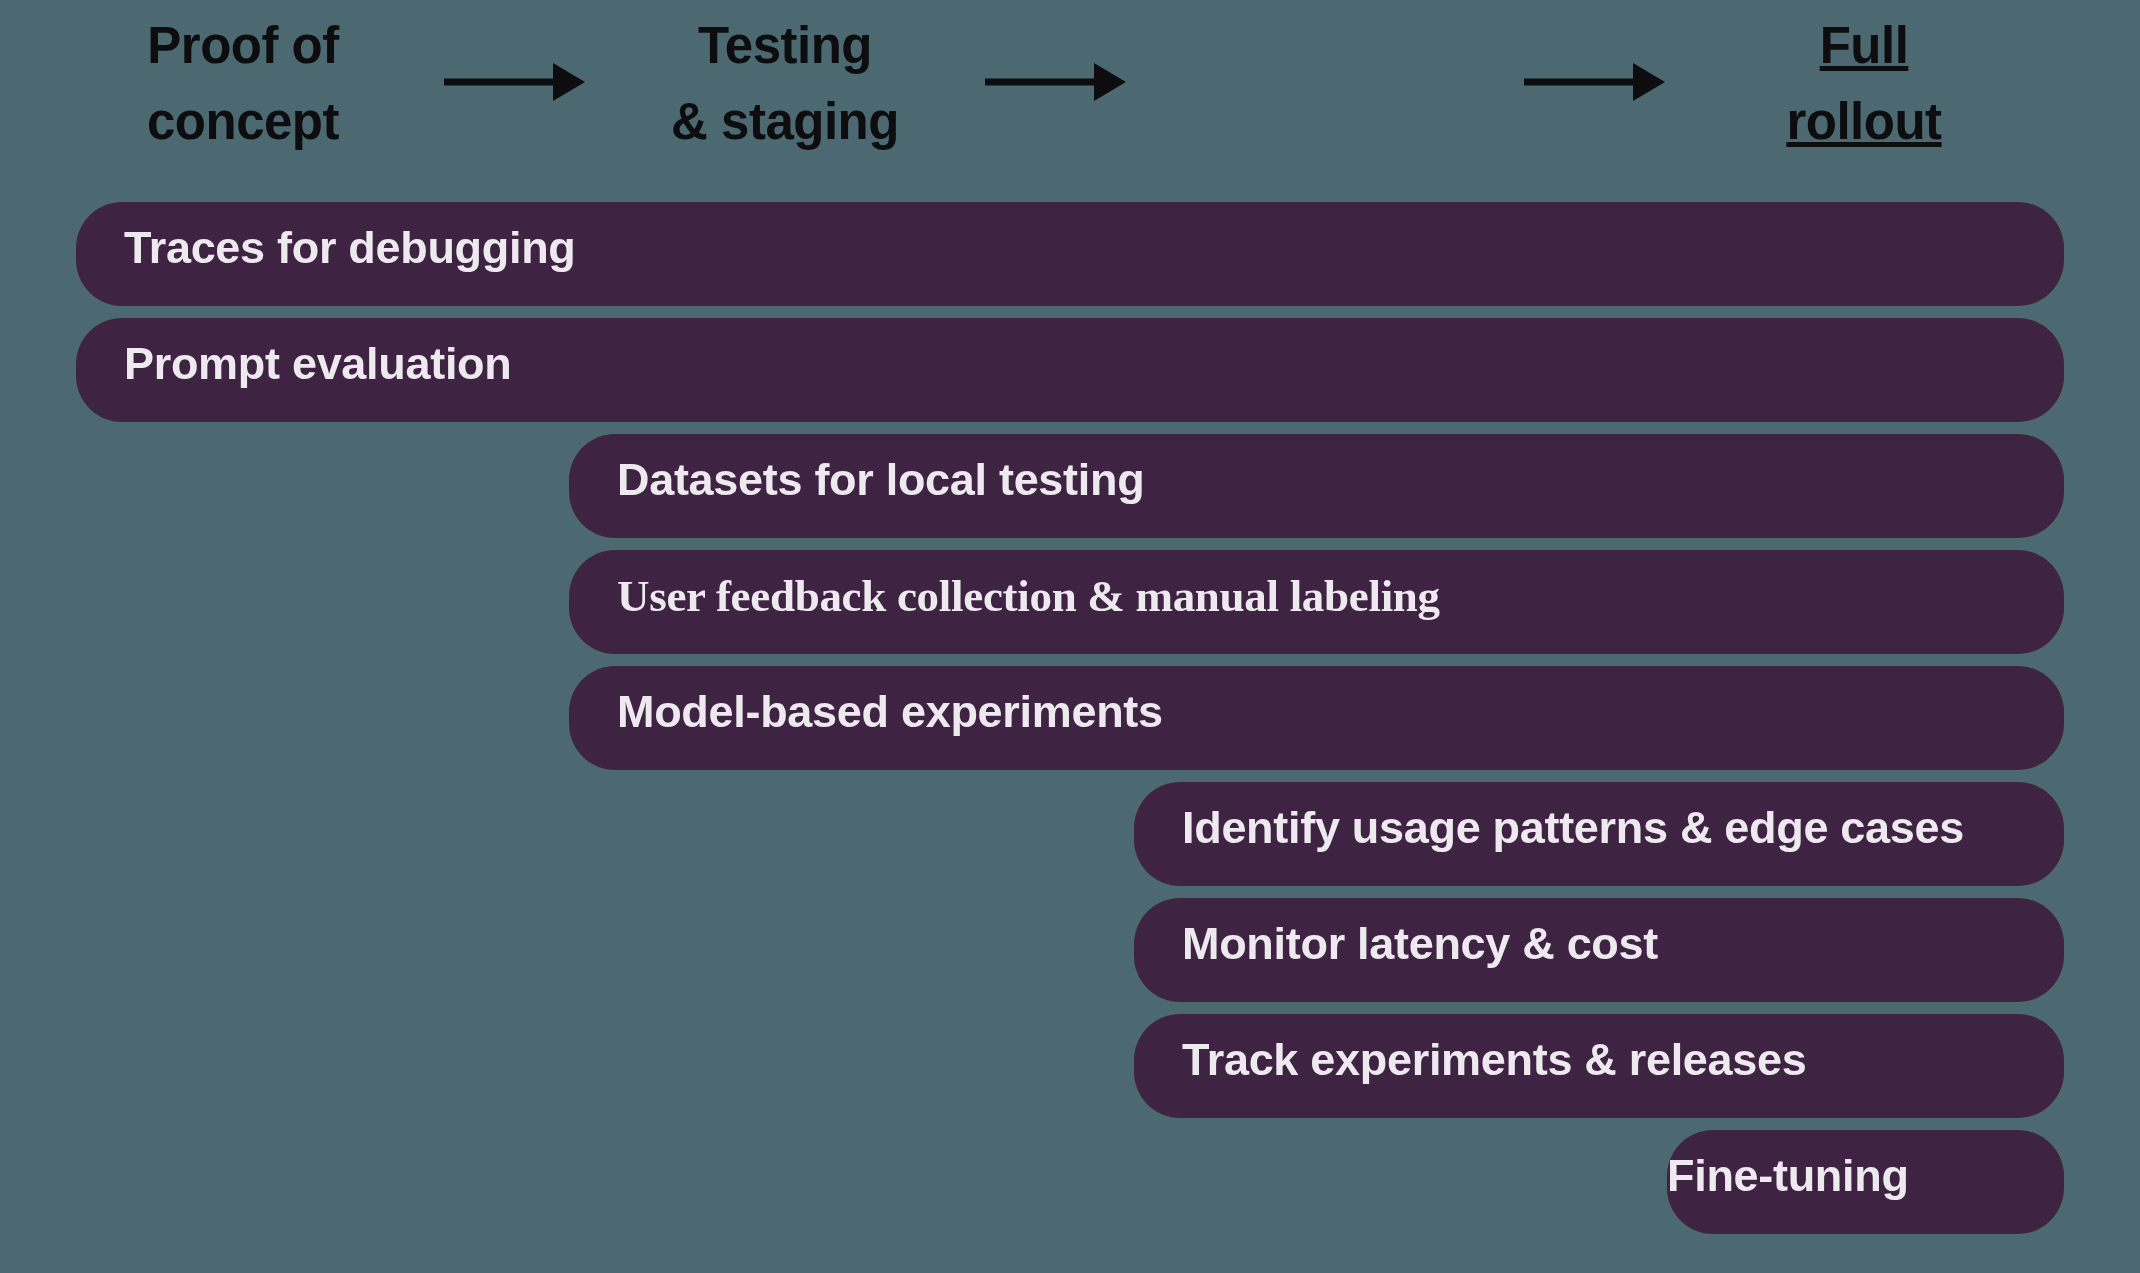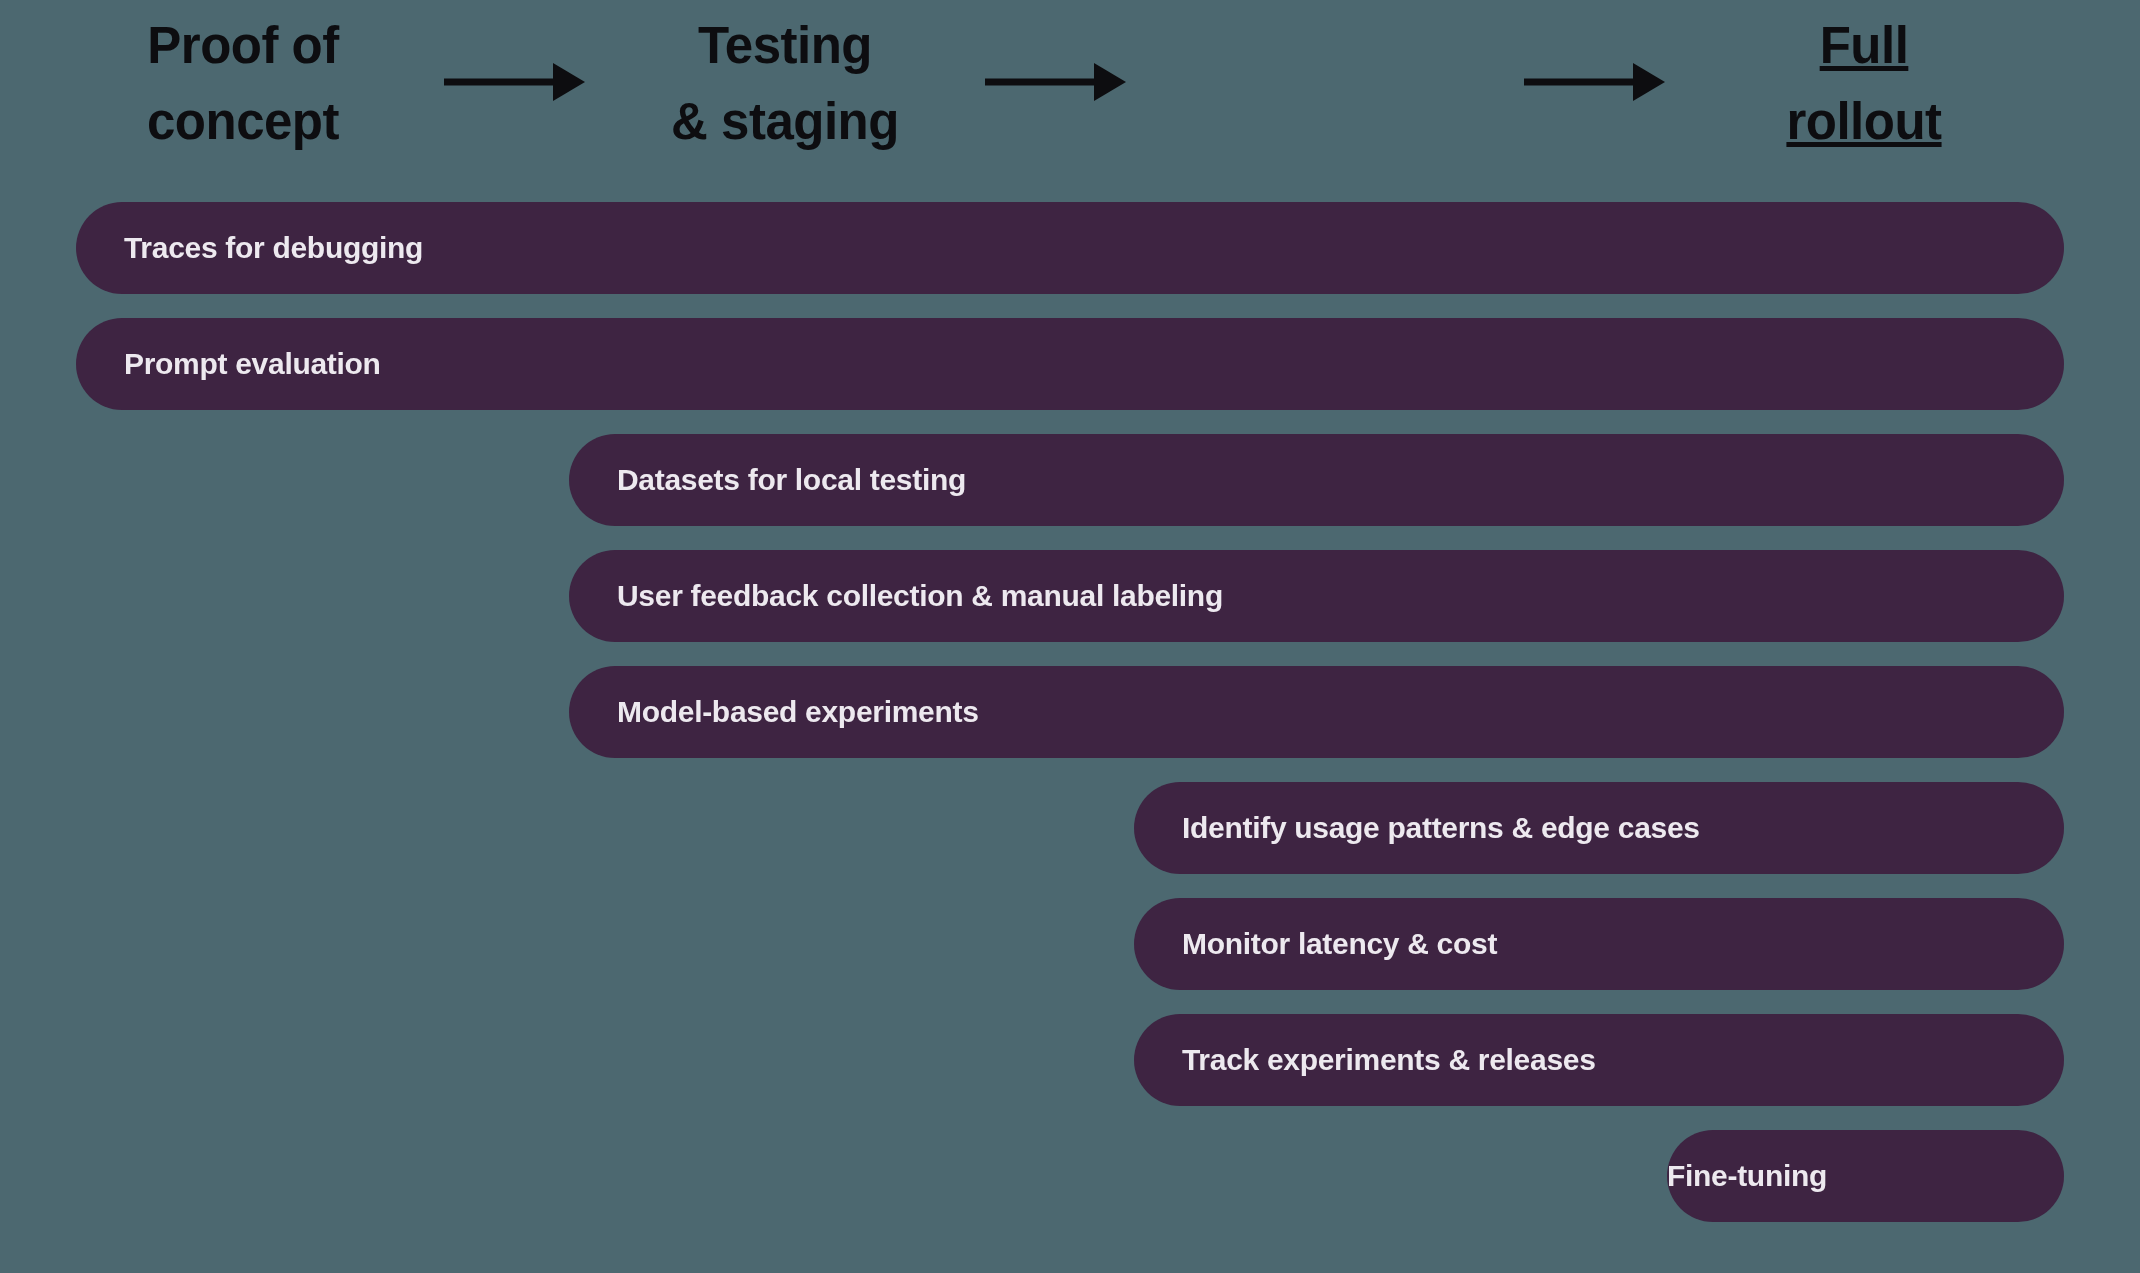--- a/index.html
+++ b/index.html
@@ -42,41 +42,41 @@
     height: 44px;
   }
   .arrow-1 { left: 444px; }
   .arrow-2 { left: 985px; }
   .arrow-3 { left: 1524px; }
   .stage-arrow line { stroke: var(--arrow); stroke-width: 7; }
   .stage-arrow polygon { fill: var(--arrow); }
   .bar {
     position: absolute;
     right: 76px;
-    height: 92px;
+    height: 104px;
     border-radius: 46px;
     background: var(--bar-fill);
     color: var(--bar-text);
-    font-size: 30px;
+    font-size: 45px;
     font-weight: 700;
     letter-spacing: -0.3px;
     line-height: 92px;
     padding-left: 48px;
     white-space: nowrap;
     overflow: hidden;
   }
   .bar.centered { padding-left: 0; }
   .from-s1 { left: 76px; }
   .from-s2 { left: 569px; }
   .from-s3 { left: 1134px; }
   .from-s4 { left: 1667px; }
   .row-1 { top: 202px; }
   .row-2 { top: 318px; }
   .row-3 { top: 434px; }
-  .row-4 { top: 550px; }
+  .row-4 { top: 550px; font-family: Liberation Serif, serif; }
   .row-5 { top: 666px; }
   .row-6 { top: 782px; }
   .row-7 { top: 898px; }
   .row-8 { top: 1014px; }
   .row-9 { top: 1130px; }
 </style>
 </head>
 <body>
 
 <div class="canvas">

